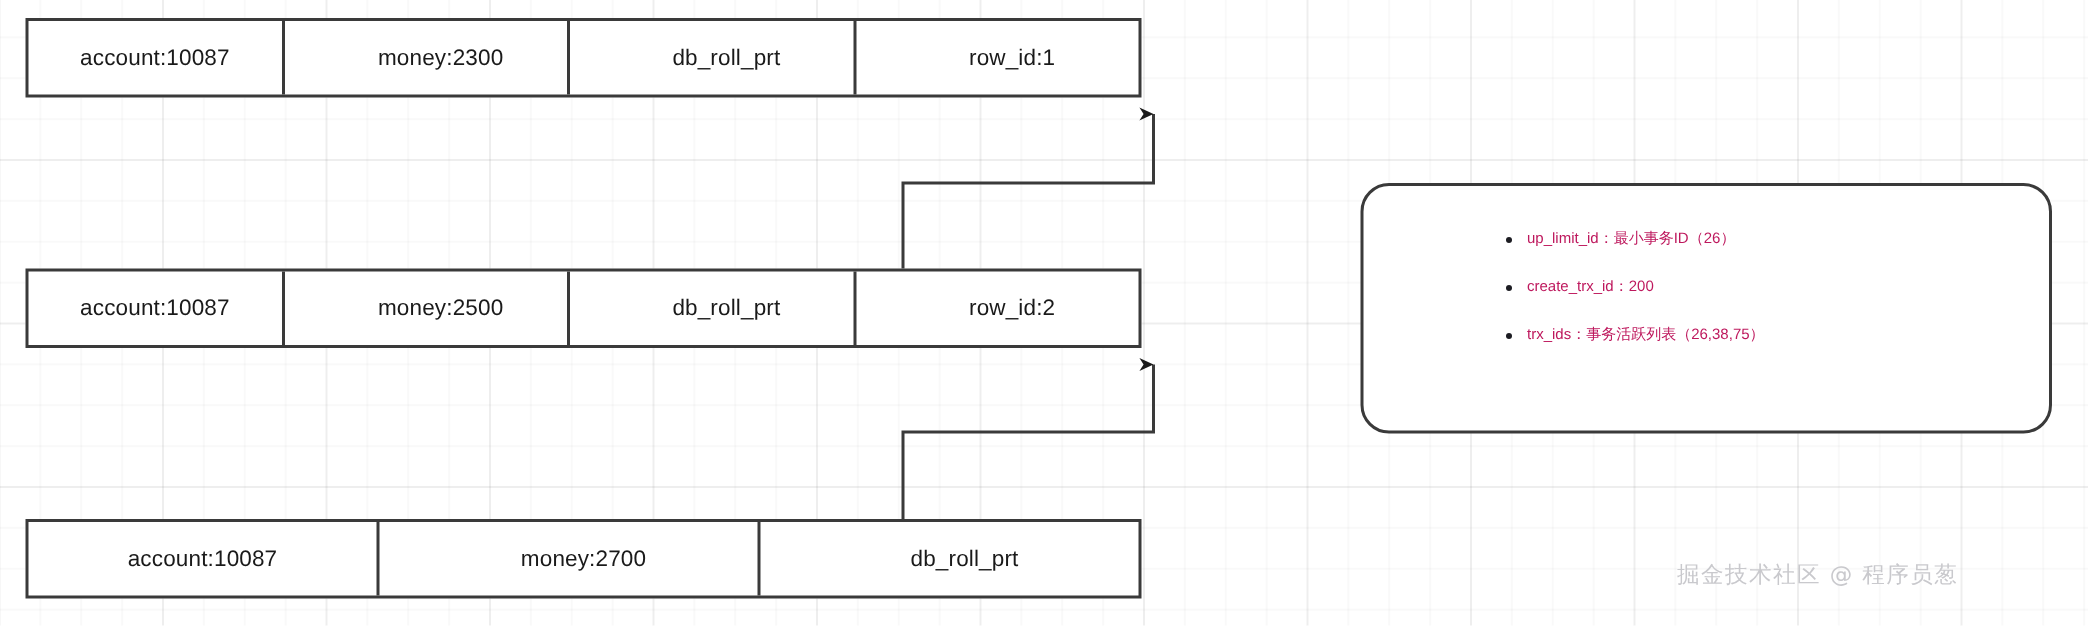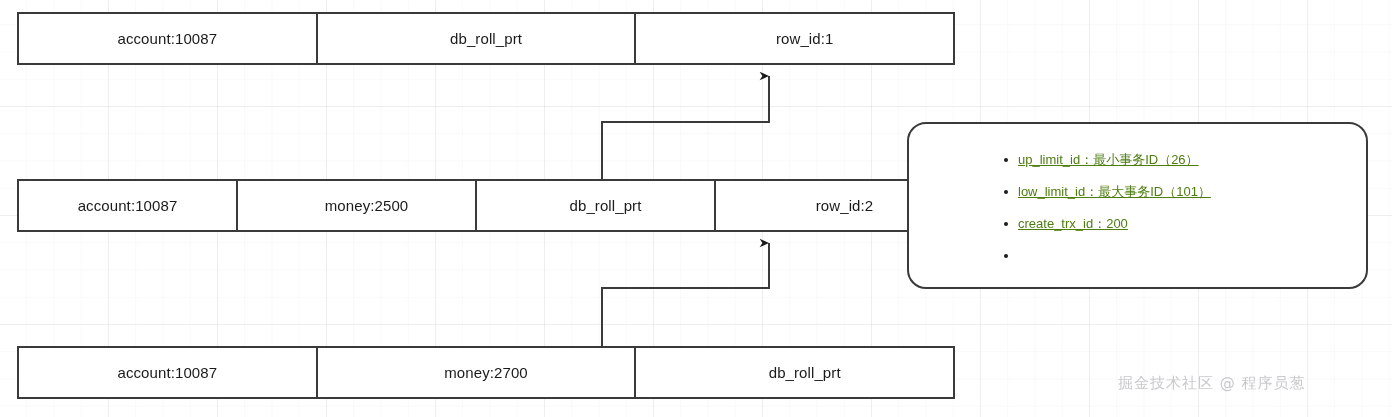--- a/index.html
+++ b/index.html
@@ -29,21 +29,21 @@
       109px 109px,
       27.25px 27.25px,
       27.25px 27.25px;
     background-position: -1px -3px, -1px -3px, -1px -3px, -1px -3px;
   }
 
   
   .record-row {
     position: absolute;
     left: 17px;
-    width: 938px;
+    width: 744px;
     height: 53px;
     display: flex;
     background: #ffffff;
     border: 2px solid #3a3a3a;
     box-sizing: border-box;
     gap: 20px;
   }
   .record-cell {
     flex: 1 1 0;
     display: flex;
@@ -91,26 +91,25 @@
     list-style: none;
     margin: 0;
     padding: 0;
     position: absolute;
     left: 95px;
     top: 20px;
     width: 340px;
   }
   #info-list li {
     position: relative;
-    font-size: 13px;
+    font-size: 10px;
     line-height: 32px;
-    color: #4d7c0f;
+    color: #be185d;
     white-space: nowrap;
     padding-left: 14px;
-    text-decoration: underline;
   }
   #info-list li .bullet-dot {
     position: absolute;
     left: 0;
     top: 14px;
     width: 4px;
     height: 4px;
     border-radius: 50%;
     background: #1c1c22;
   }
@@ -127,20 +126,21 @@
     font-family: "DejaVu Sans", "Liberation Sans", sans-serif;
   }
 </style>
 </head>
 <body>
 
 <div id="canvas">
 
   <div class="record-row" id="row-0">
     <div class="record-cell">account:10087</div>
+    <div class="record-cell">money:2300</div>
     <div class="record-cell">db_roll_prt</div>
     <div class="record-cell">row_id:1</div>
   </div>
 
   <div class="record-row" id="row-1">
     <div class="record-cell">account:10087</div>
     <div class="record-cell">money:2500</div>
     <div class="record-cell">db_roll_prt</div>
     <div class="record-cell">row_id:2</div>
   </div>
@@ -164,27 +164,24 @@
   </svg>
 
   <div id="info-box">
     <ul id="info-list">
       <li>
         <span class="bullet-dot"></span>
         <span>up_limit_id：最小事务ID（26）</span>
       </li>
       <li>
         <span class="bullet-dot"></span>
-        <span>low_limit_id：最大事务ID（101）</span>
-      </li>
-      <li>
-        <span class="bullet-dot"></span>
         <span>create_trx_id：200</span>
       </li>
       <li>
         <span class="bullet-dot"></span>
+        <span>trx_ids：事务活跃列表（26,38,75）</span>
       </li>
     </ul>
   </div>
 
   <div id="watermark">掘金技术社区 @ 程序员葱</div>
 
 </div>
 
 </body></html>

